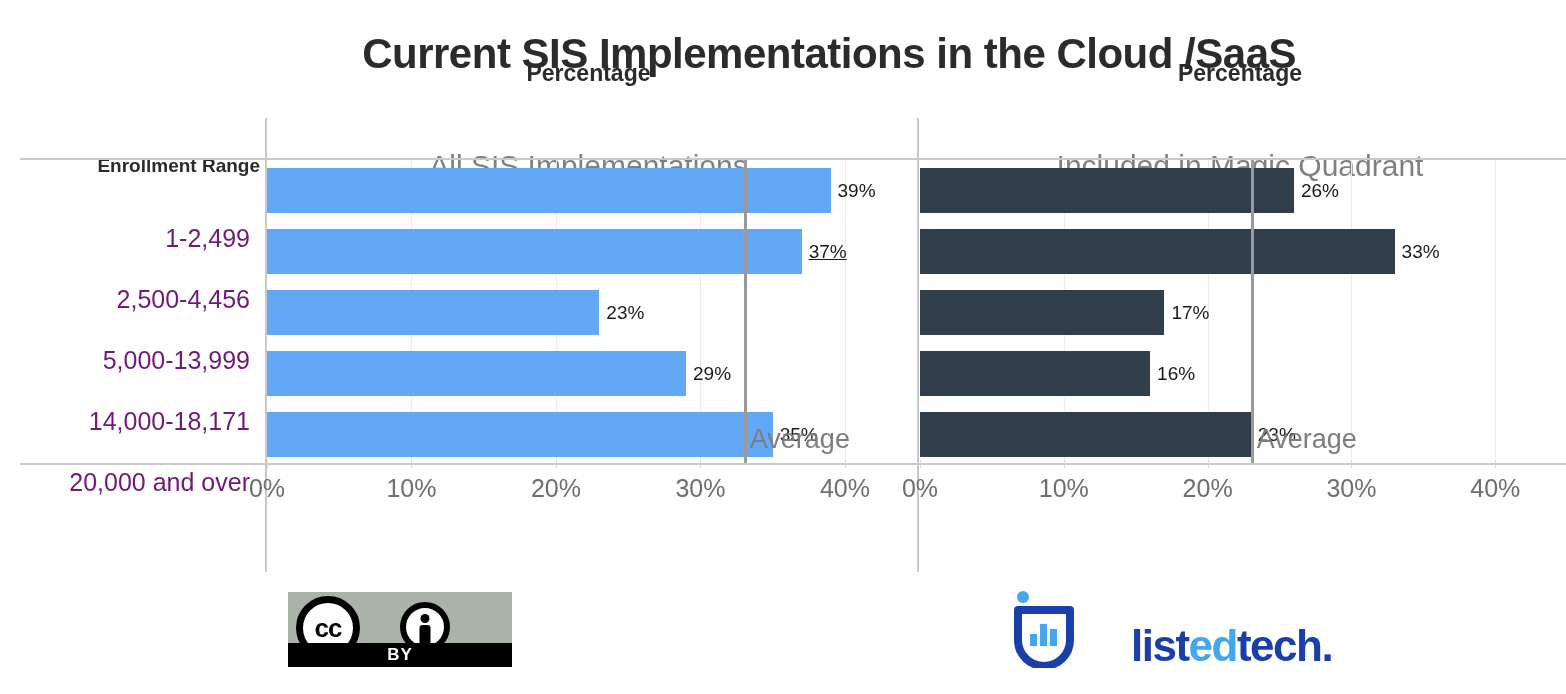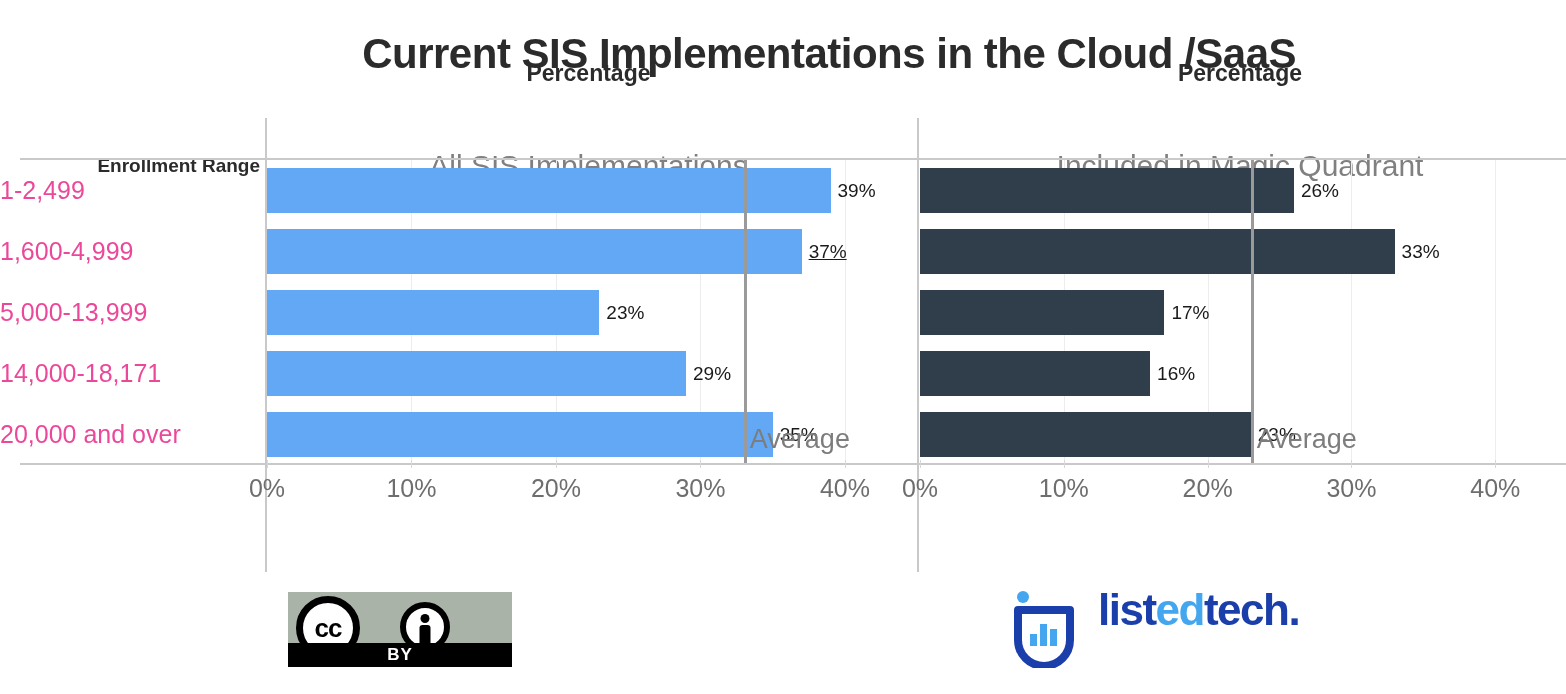--- a/index.html
+++ b/index.html
@@ -134,23 +134,25 @@
     position: absolute;
     left: 0; top: 160px;
     width: 250px;
   }
   .row-label {
     position: absolute;
     right: 0;
     width: 250px;
     height: 61px;
     line-height: 61px;
+    text-align: right;
     font-size: 25px;
-    color: #ec4899;
-    white-space: nowrap;
+    color: #701a75;
+    white-space: nowrap;
+    margin-top: 48px;
   }
 
   
   .xaxis {
     position: absolute;
     top: 466px;
     height: 40px;
   }
   #xaxis-1 { left: 267px; width: 643px; }
   #xaxis-2 { left: 920px; width: 640px; }
@@ -251,21 +253,22 @@
     background: #000;
     border-radius: 3px 3px 0 0;
   }
 
   
   #logo {
     position: absolute;
     left: 1010px; top: 588px;
     height: 80px;
     display: flex;
-    align-items: flex-start;
+    align-items: flex-end;
+    gap: 33px;
   }
   #logo-mark { position: relative; width: 78px; height: 80px; }
   #logo-wordmark {
     font-size: 44px;
     font-weight: 700;
     letter-spacing: -1.5px;
     margin-left: 10px;
     line-height: 1;
   }
   .lt-dark { color: #1b3faa; }
@@ -282,21 +285,21 @@
   <div class="col-header" id="header-panel-2">Included in Magic Quadrant</div>
 </div>
 
 <div class="hdivider" id="divider-top"></div>
 <div class="hdivider" id="divider-bottom"></div>
 <div class="vsep" id="vsep-1"></div>
 <div class="vsep" id="vsep-2"></div>
 
 <div id="row-labels">
     <div class="row-label" style="top: 0px;">1-2,499</div>
-    <div class="row-label" style="top: 61px;">1,600-4,999</div>
+    <div class="row-label" style="top: 61px;">2,500-4,456</div>
     <div class="row-label" style="top: 122px;">5,000-13,999</div>
     <div class="row-label" style="top: 183px;">14,000-18,171</div>
     <div class="row-label" style="top: 244px;">20,000 and over</div>
   </div>
 
 <div class="panel" id="panel-1">
     <div class="gridline" style="left: 144.494px;"></div>
     <div class="gridline" style="left: 288.989px;"></div>
     <div class="gridline" style="left: 433.483px;"></div>
     <div class="gridline" style="left: 577.978px;"></div>

